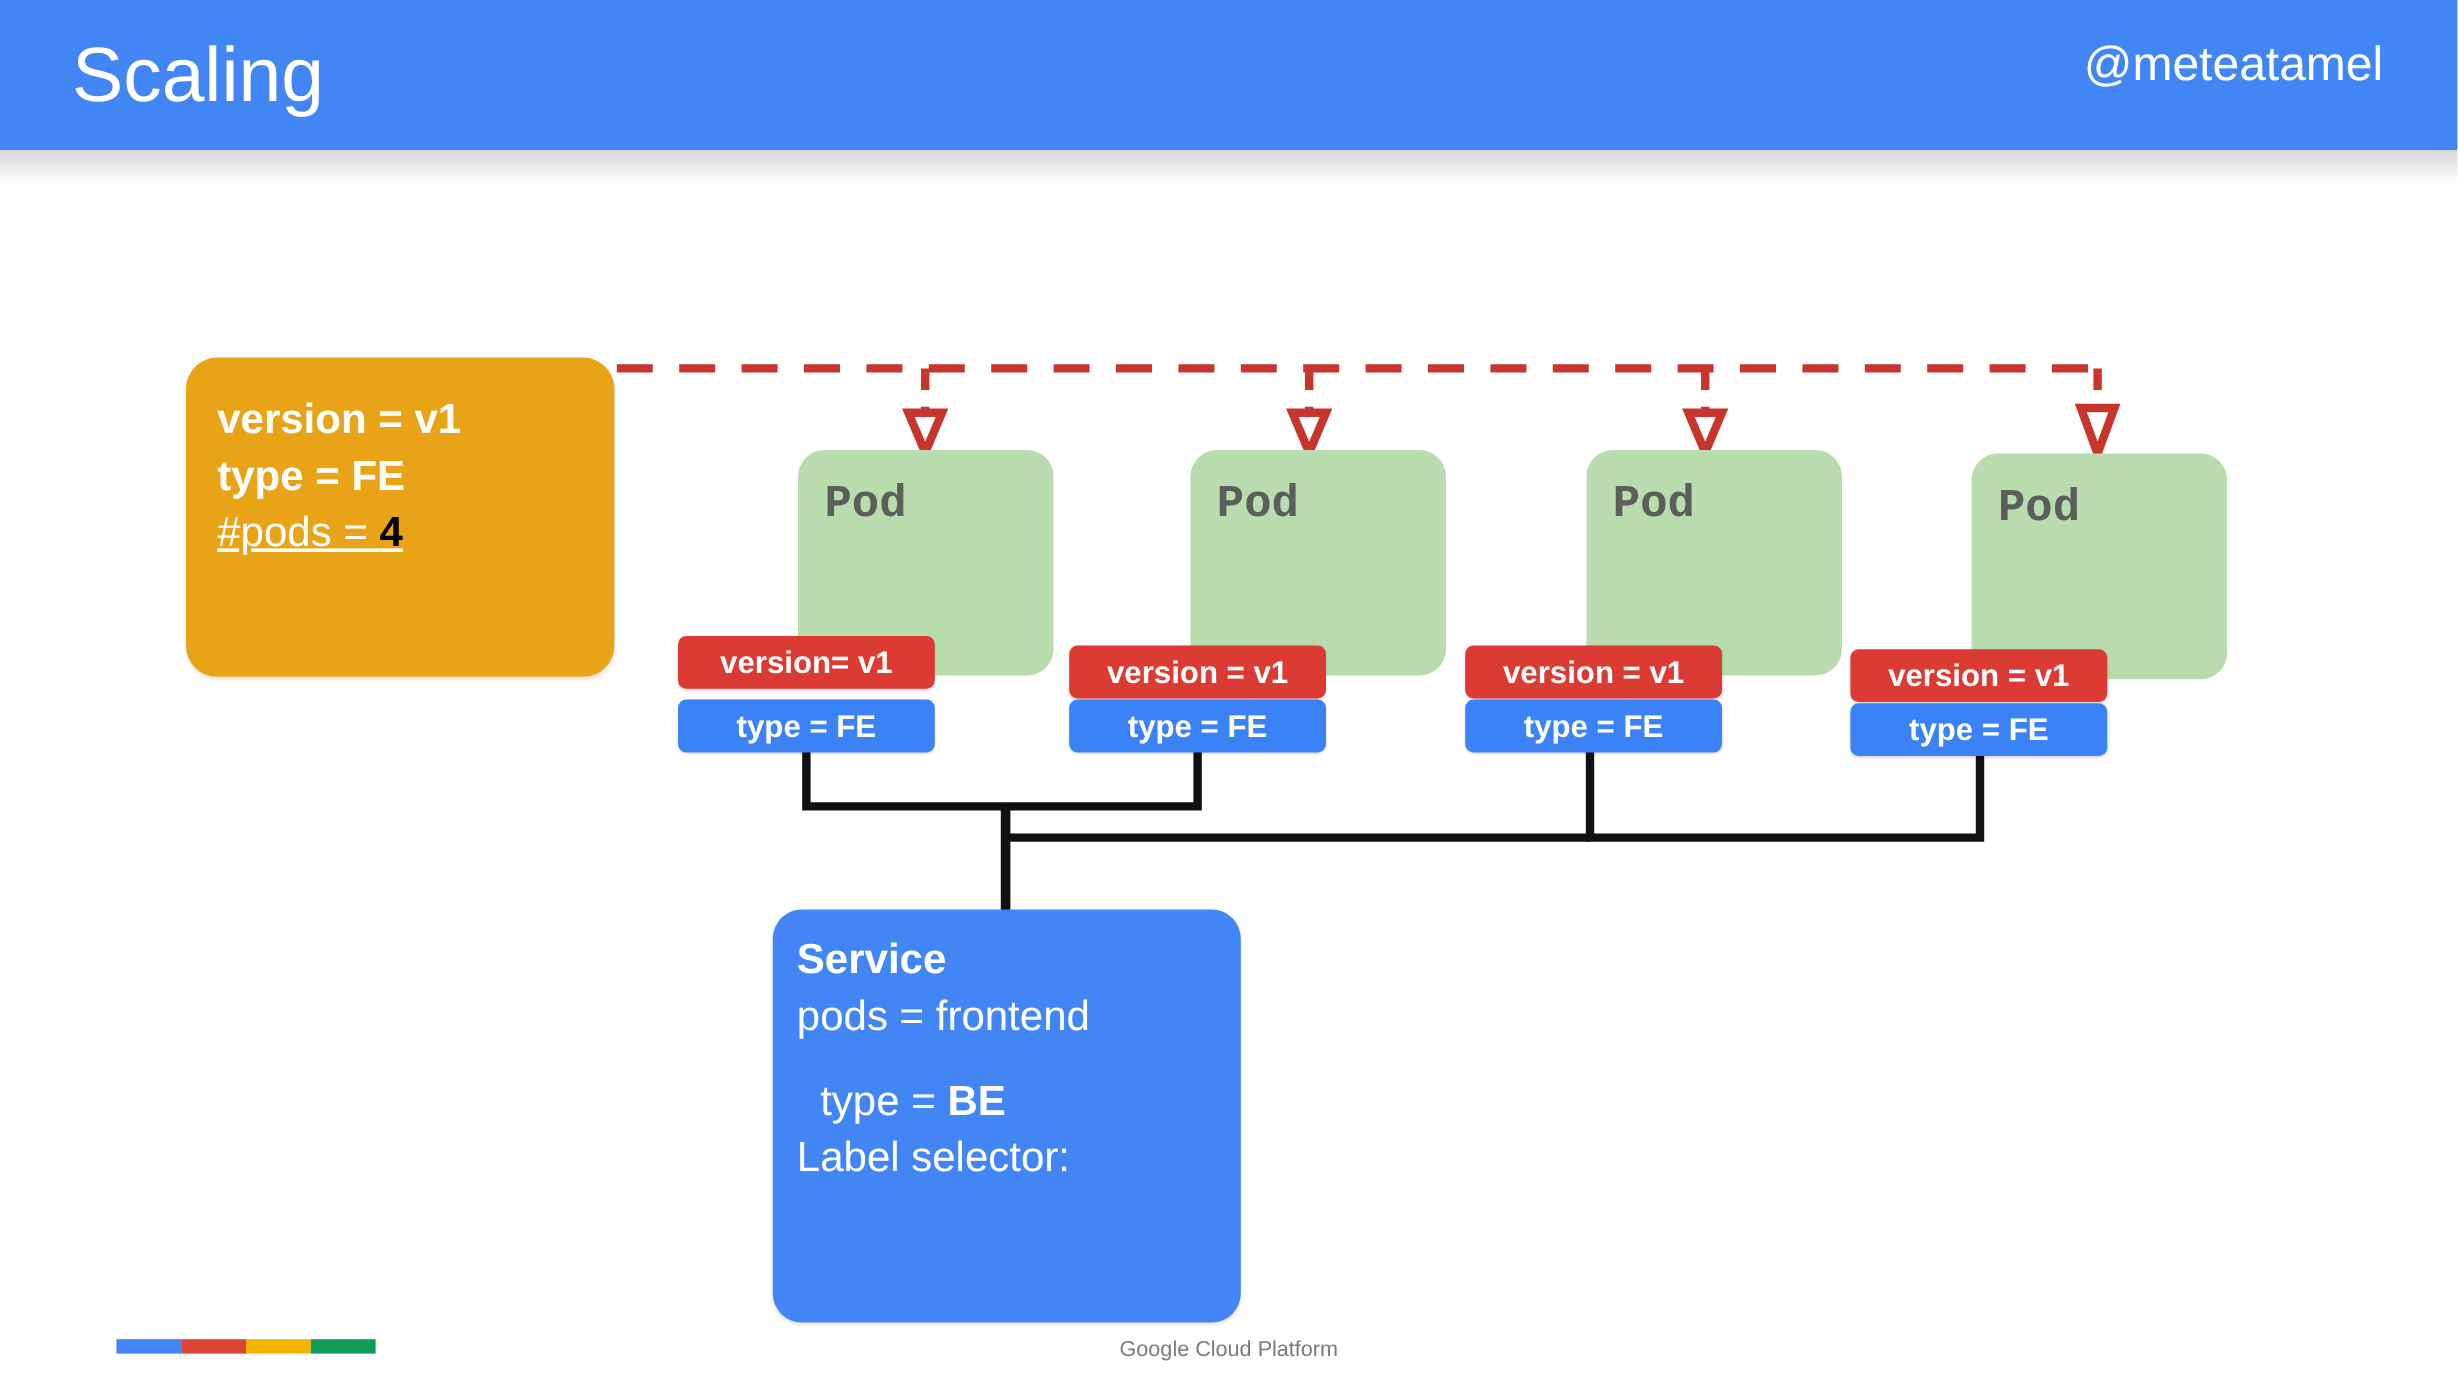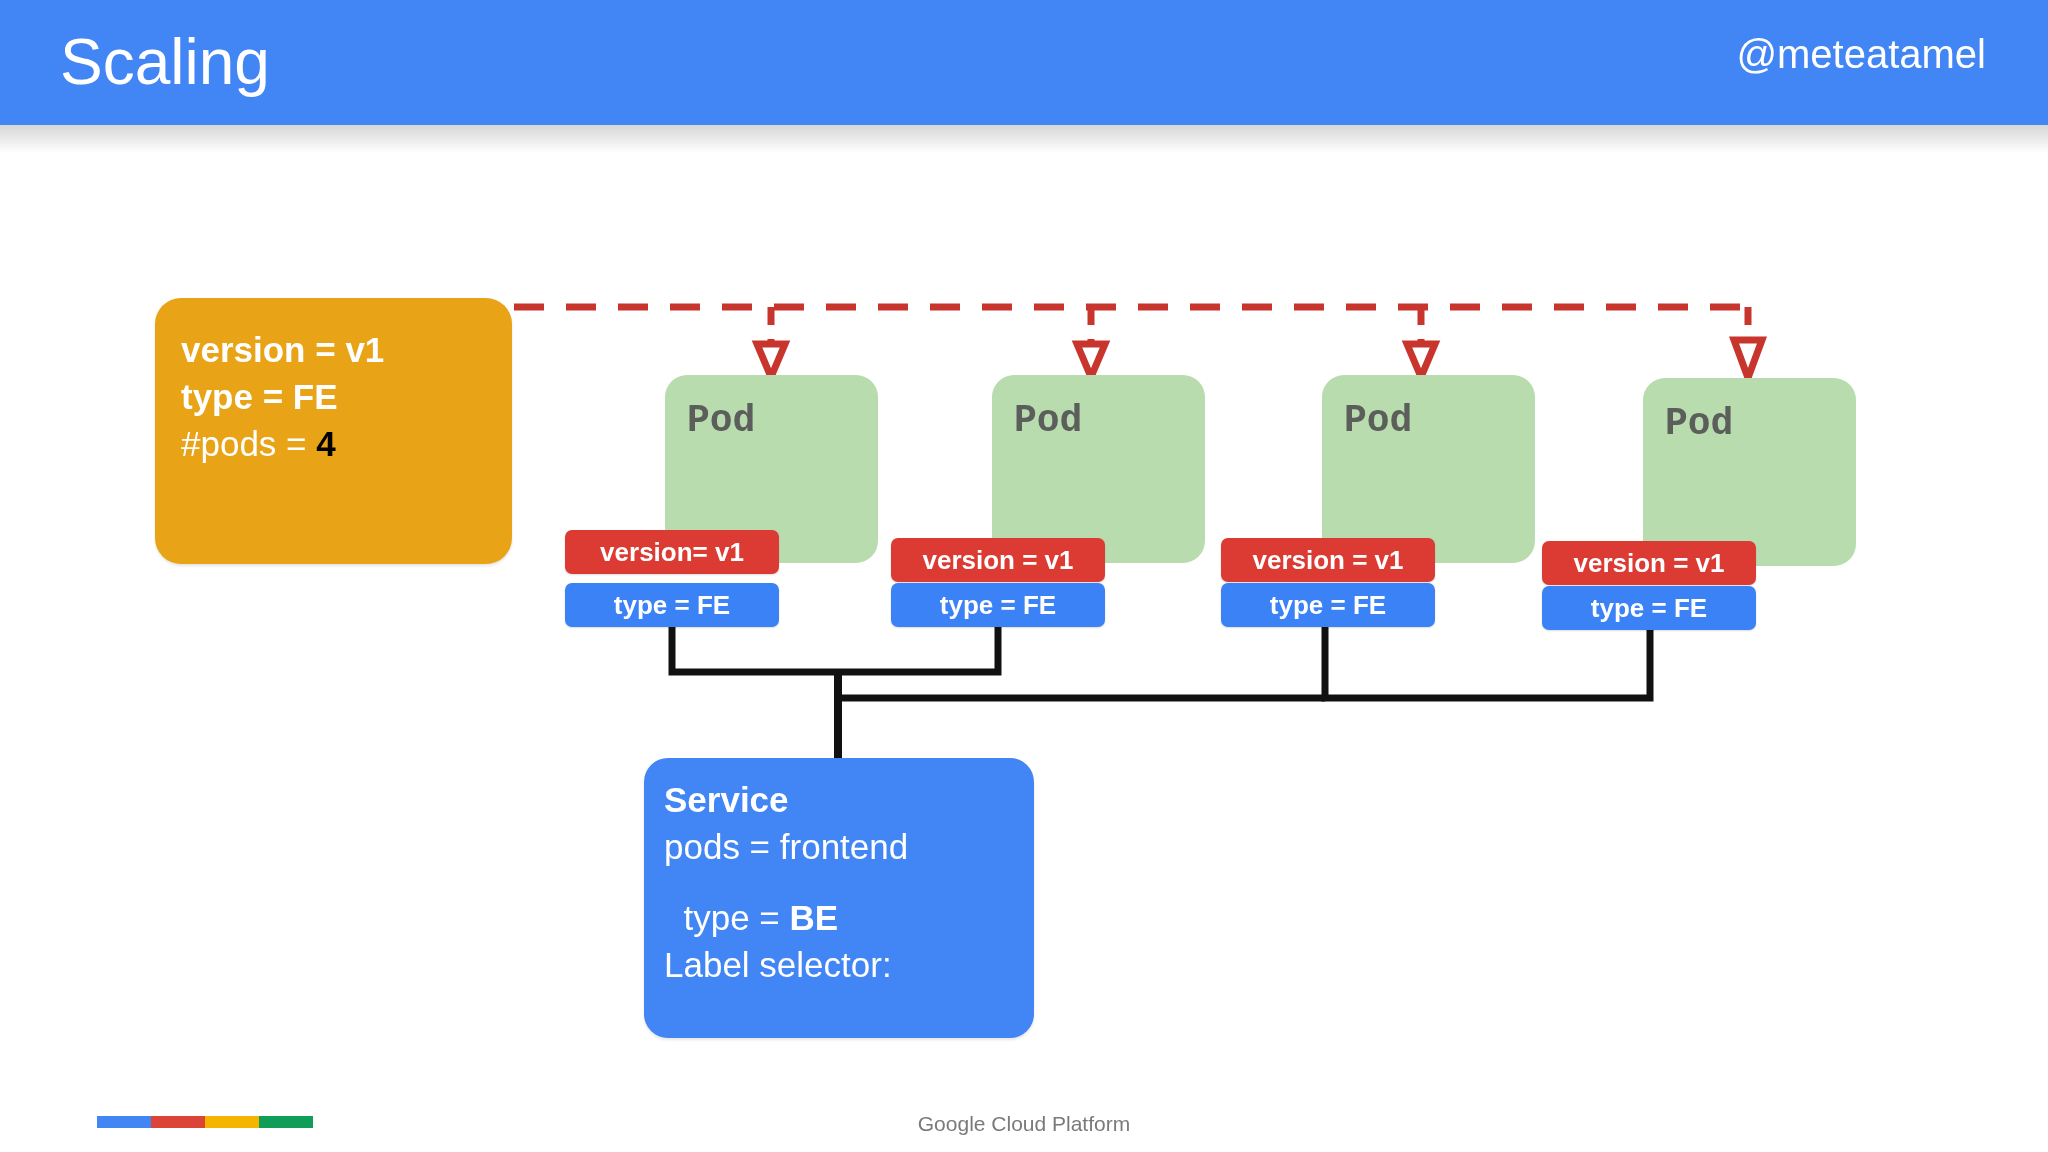--- a/index.html
+++ b/index.html
@@ -39,21 +39,21 @@
   #replicaset {
     left:155px; top:298px; width:357px; height:266px;
     background:#E8A317; border-radius:26px;
     box-shadow:0 2px 3px rgba(0,0,0,0.10);
   }
   #replicaset .body {
     position:absolute; left:26px; top:28px; right:14px;
     color:#ffffff; font-size:35px; line-height:47px;
   }
   #replicaset .b { font-weight:700; display:block; white-space:nowrap; }
-  #replicaset .r { font-weight:400; display:block; white-space:nowrap; }
+  #replicaset .r { font-weight:400; display:block; white-space:nowrap;text-decoration:underline; }
   #replicaset .num { font-weight:700; color:#000000; }
 
   
   .pod {
     width:213px; height:188px;
     background:#B9DCAF; border-radius:22px;
   }
   .pod .pod-label {
     position:absolute; left:22px; top:24px;
     font-size:38px; font-weight:700; color:#5B5E5B; line-height:44px;font-family:Liberation Mono, monospace;
@@ -65,21 +65,21 @@
     color:#ffffff; font-size:26px; font-weight:700;
     display:flex; align-items:center; justify-content:center;
     line-height:44px; white-space:nowrap;
     box-shadow:0 1px 2px rgba(0,0,0,0.14);
   }
   .chip.version { background:#DB3B32; }
   .chip.type    { background:#3B82F6; }
 
   
   #service {
-    left:644px; top:758px; width:390px; height:280px;
+    left:644px; top:758px; width:390px; height:344px;
     background:#4285F4; border-radius:24px;
     box-shadow:0 2px 3px rgba(0,0,0,0.10);
   }
   #service .body {
     position:absolute; left:20px; top:18px; right:12px;
     color:#ffffff; font-size:35px; line-height:47px;
   }
   #service .b { font-weight:700; display:block; white-space:nowrap; }
   #service .r { font-weight:400; display:block; white-space:nowrap; }
   #service .spacer { display:block; height:24px; }
@@ -90,21 +90,21 @@
 
   
   #footer-bars { position:absolute; left:97px; top:1116px; width:216px; height:12px; display:flex; }
   #footer-bars i { display:block; height:12px; flex:1 1 auto; }
   #footer-bars i.c0 { background:#4285F4; }
   #footer-bars i.c1 { background:#DB4437; }
   #footer-bars i.c2 { background:#F4B400; }
   #footer-bars i.c3 { background:#0F9D58; }
   #footer-text {
     position:absolute; left:0; top:1112px; width:2048px;
-    text-align:center; font-size:21px; color:#7A7A7A; line-height:24px;
+    text-align:center; font-size:18px; color:#7A7A7A; line-height:24px;
   }
 </style>
 </head>
 <body>
 
 <div id="header"></div>
 <div id="header-shadow"></div>
 <div id="slide-title">Scaling</div>
 <div id="handle">@meteatamel</div>
 

